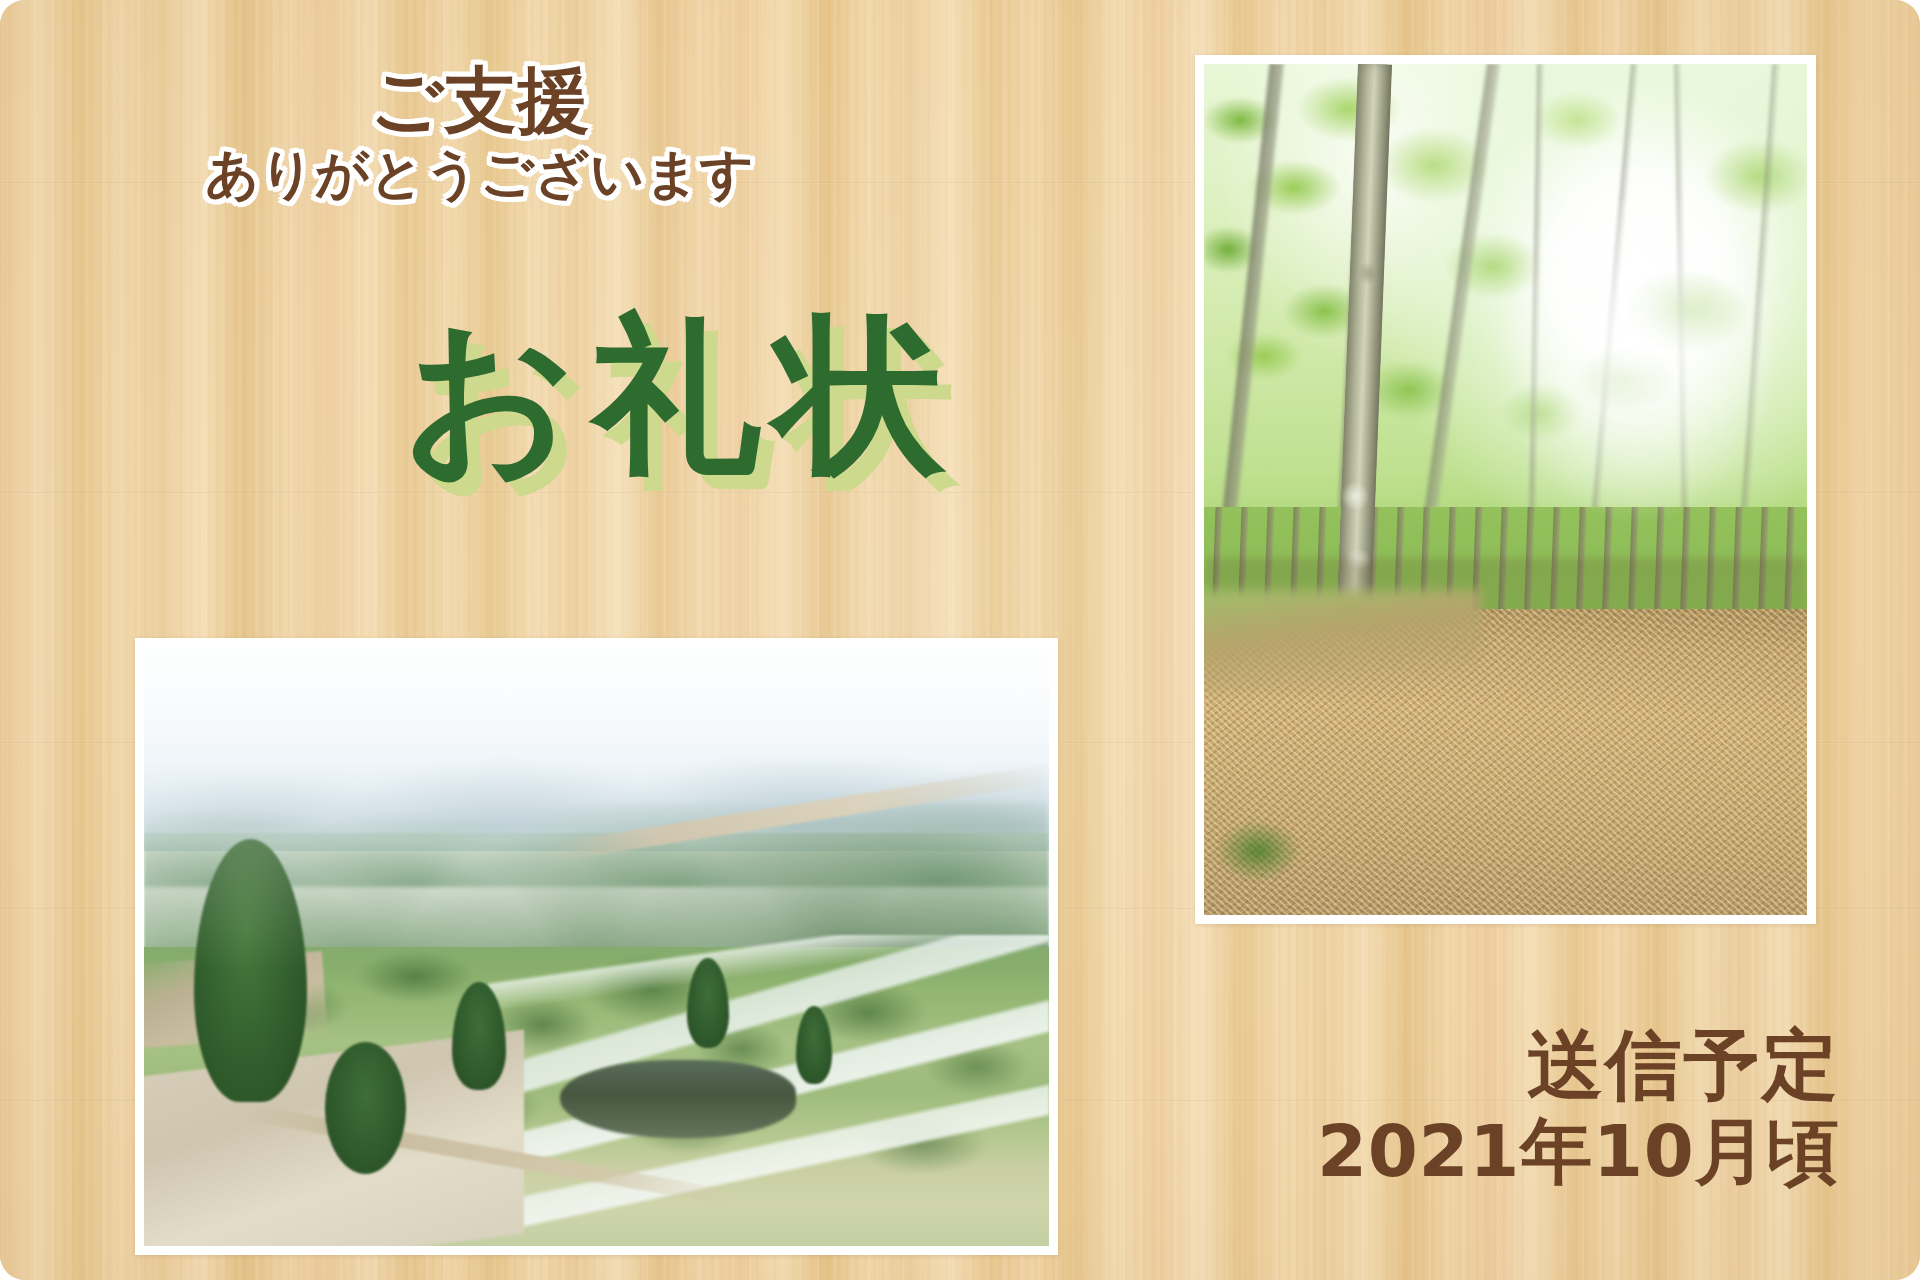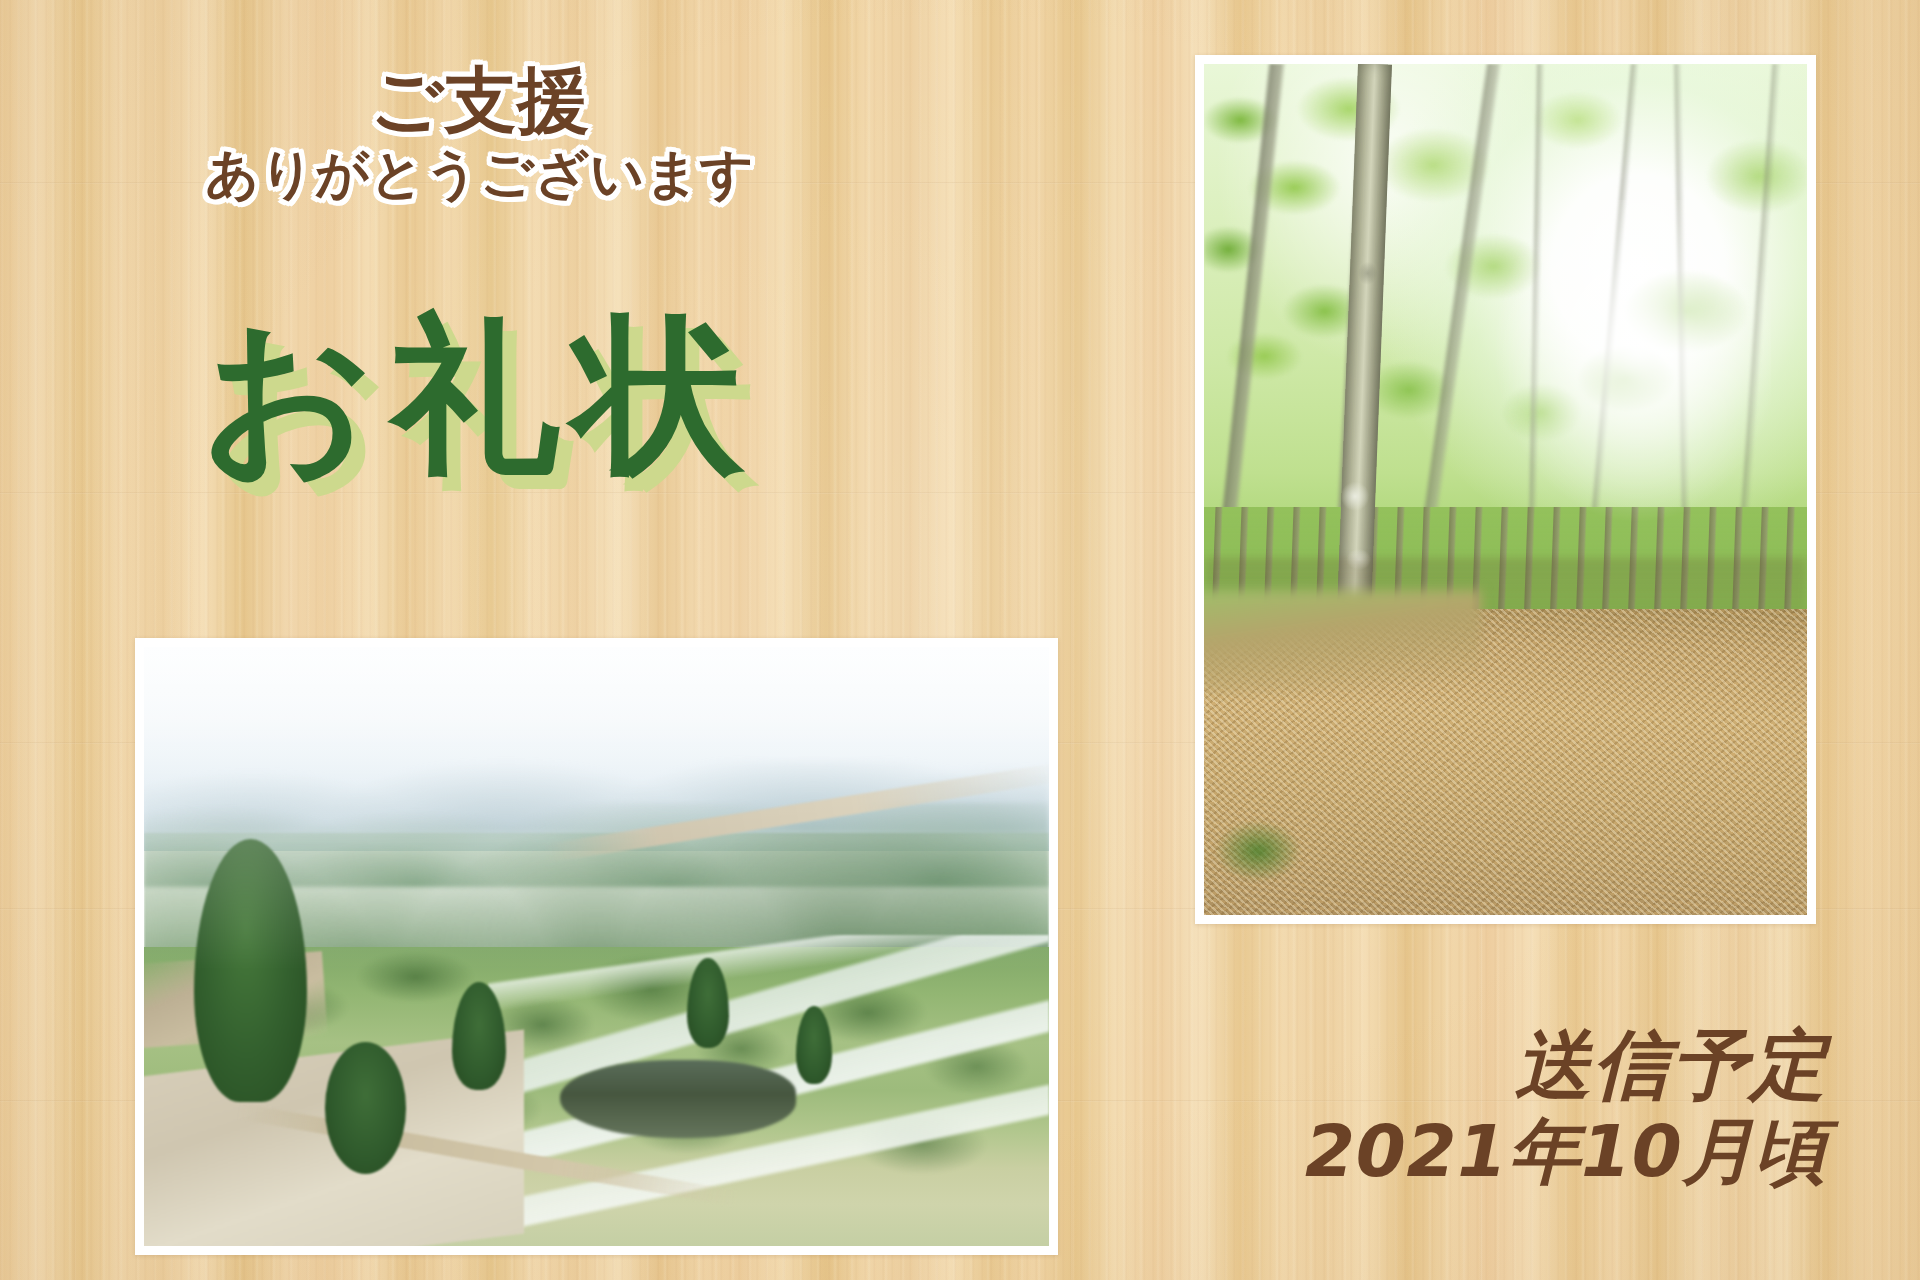--- a/index.html
+++ b/index.html
@@ -8,20 +8,21 @@
     overflow:hidden;
     font-family:"DejaVu Sans", sans-serif;
   }
 
   
   #poster {
     position:relative;
     width:1920px; height:1280px;
     background-color:#f0d5a4;
     overflow:hidden;
+    border-radius:25px;
   }
   .wood-base {
     position:absolute; inset:0;
     background:
       linear-gradient(90deg,
         #eacb98 0%,  #f3dcb4 2%,  #e8c990 4.2%, #f2d9ae 6.1%,
         #edd0a0 8.4%, #f5dfb8 10.5%, #e6c68c 12.6%, #f1d7ac 14.9%,
         #eecfa0 17%,  #f4ddb4 19.3%, #e9c992 21.2%, #f2d9ad 23.5%,
         #e7c88e 25.6%, #f3dbb1 27.8%, #edcf9e 30%,   #f5e0b9 32.2%,
         #e8c790 34.3%, #f1d6a9 36.5%, #eecf9f 38.6%, #f4ddb3 40.8%,
@@ -87,41 +88,40 @@
       -3px -5px 0 #fff,  3px  5px 0 #fff,
        5px -3px 0 #fff, -5px  3px 0 #fff;
     white-space:nowrap;
   }
   .thanks .l1 { font-size:72px; display:block; }
   .thanks .l2 { font-size:53px; display:block; margin-top:8px; }
 
   .main-title {
     position:absolute;
     left:0; top:310px; width:960px;
-    text-align:center;
+    text-align:right;
     font-family:"DejaVu Sans", sans-serif;
     font-weight:bold;
     font-size:170px;
     line-height:1;
     color:#2d6b2e;
     letter-spacing:.085em;
     text-shadow:14px 14px 0 #cdd98d;
     white-space:nowrap;
   }
 
   .send-block {
     position:absolute;
-    right:92px; top:1022px;
+    right:80px; top:1022px;
     text-align:right;
     color:#6b4226;
     font-family:"DejaVu Sans", sans-serif;
     font-weight:bold;
     line-height:1.12;
     white-space:nowrap;
-    font-style:italic;
   }
   .send-block .sl1 { font-size:76px; display:block; letter-spacing:.03em; }
   .send-block .sl2 { font-size:72px; display:block; letter-spacing:.01em; margin-top:4px; }
 
   
   .photo-frame {
     position:absolute;
     background:#ffffff;
     padding:9px;
     box-shadow:0 1px 4px rgba(120,85,40,0.18);

